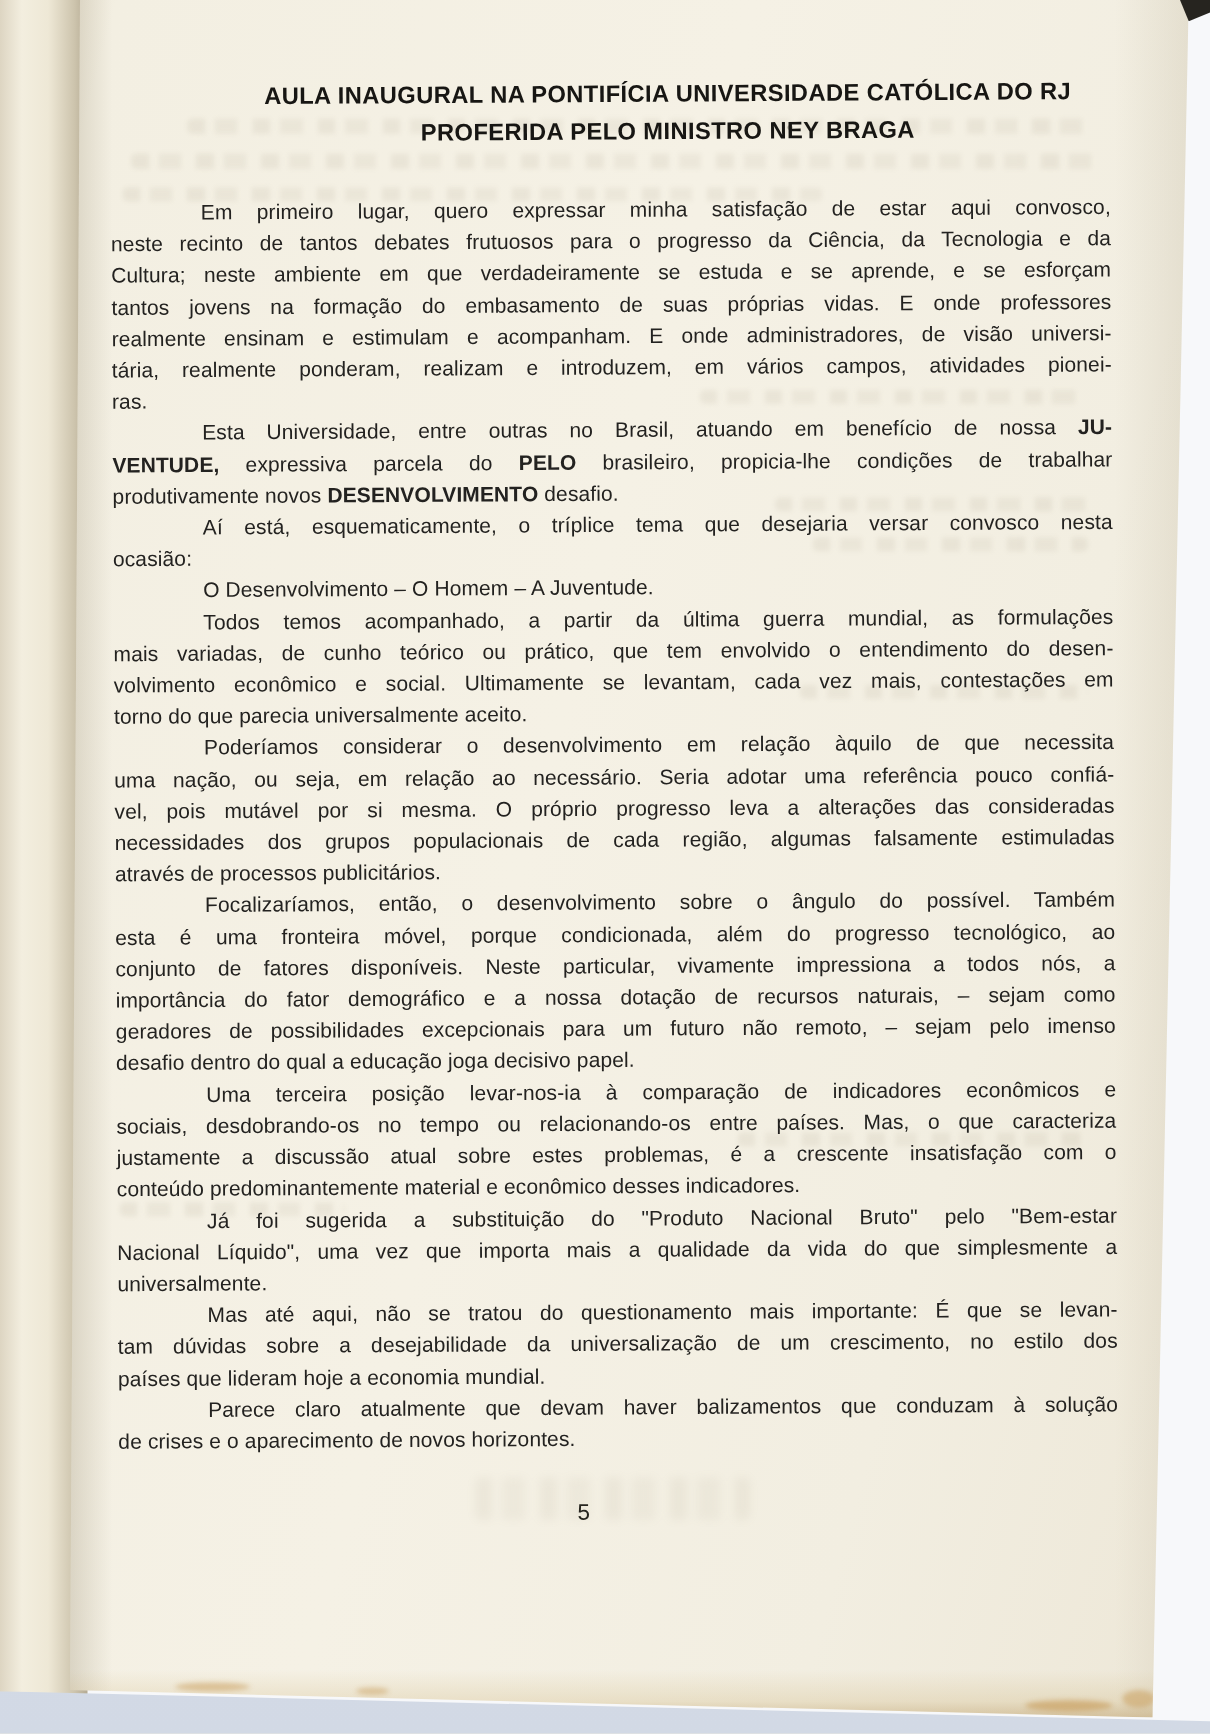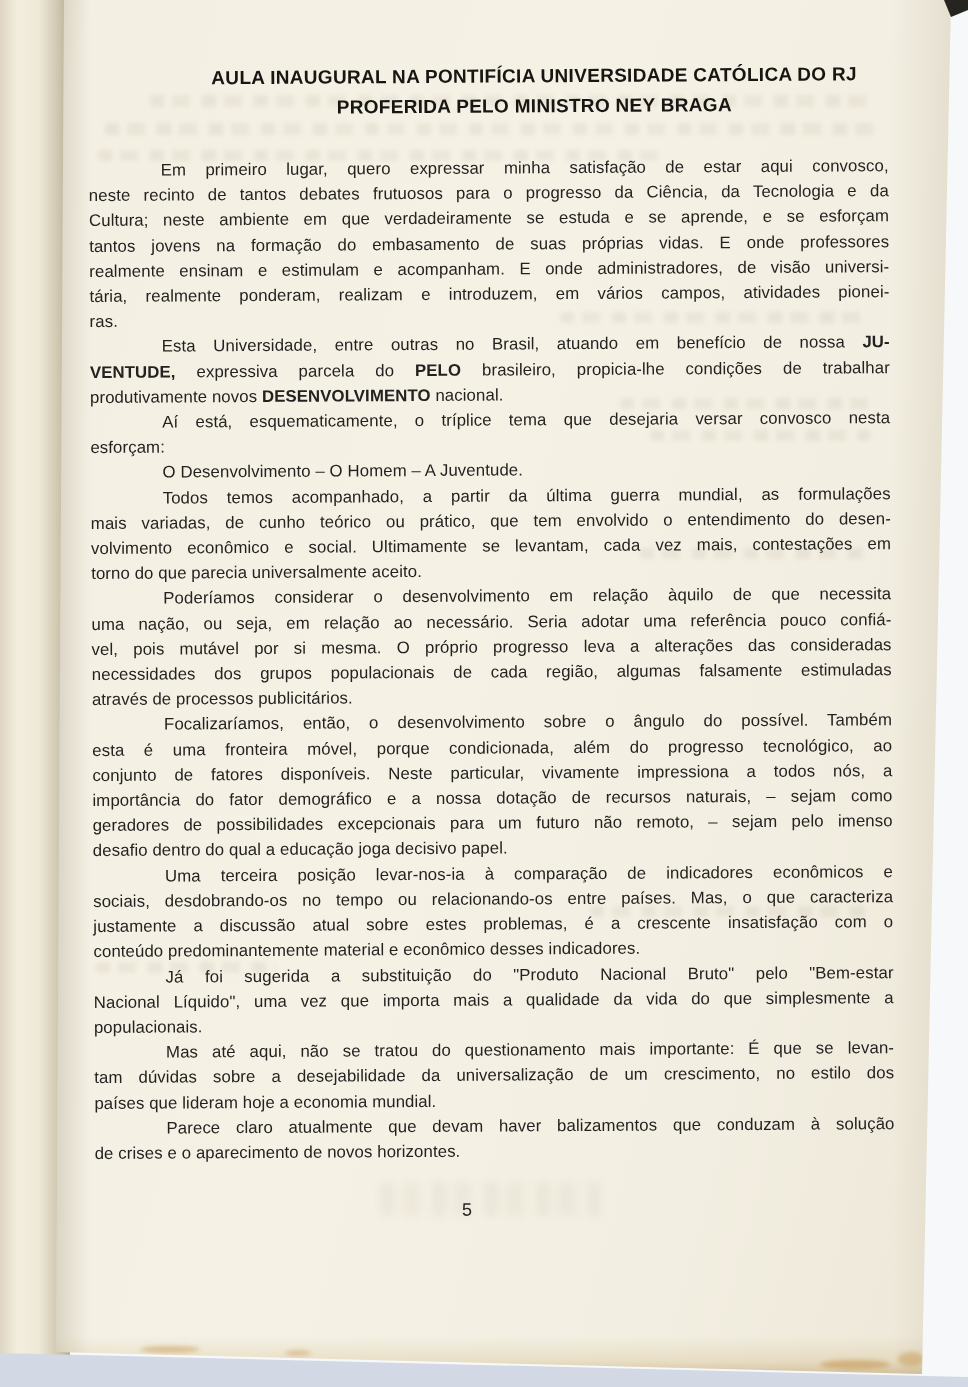--- a/index.html
+++ b/index.html
@@ -100,23 +100,23 @@
       <div class="body-text">
           <div class="line first"><span>Em primeiro lugar, quero expressar minha satisfação de estar aqui convosco,</span></div>
           <div class="line"><span>neste recinto de tantos debates frutuosos para o progresso da Ciência, da Tecnologia e da</span></div>
           <div class="line"><span>Cultura; neste ambiente em que verdadeiramente se estuda e se aprende, e se esforçam</span></div>
           <div class="line"><span>tantos jovens na formação do embasamento de suas próprias vidas. E onde professores</span></div>
           <div class="line"><span>realmente ensinam e estimulam e acompanham. E onde administradores, de visão universi-</span></div>
           <div class="line"><span>tária, realmente ponderam, realizam e introduzem, em vários campos, atividades pionei-</span></div>
           <div class="line last"><span>ras.</span></div>
           <div class="line first"><span>Esta Universidade, entre outras no Brasil, atuando em benefício de nossa </span><b>JU-</b></div>
           <div class="line"><b>VENTUDE,</b><span> expressiva parcela do </span><b>PELO</b><span> brasileiro, propicia-lhe condições de trabalhar</span></div>
-          <div class="line last"><span>produtivamente novos </span><b>DESENVOLVIMENTO</b><span> nacional.</span></div>
+          <div class="line last"><span>produtivamente novos </span><b>DESENVOLVIMENTO</b><span> desafio.</span></div>
           <div class="line first"><span>Aí está, esquematicamente, o tríplice tema que desejaria versar convosco nesta</span></div>
-          <div class="line last"><span>esforçam:</span></div>
+          <div class="line last"><span>ocasião:</span></div>
           <div class="line first last"><span>O Desenvolvimento – O Homem – A Juventude.</span></div>
           <div class="line first"><span>Todos temos acompanhado, a partir da última guerra mundial, as formulações</span></div>
           <div class="line"><span>mais variadas, de cunho teórico ou prático, que tem envolvido o entendimento do desen-</span></div>
           <div class="line"><span>volvimento econômico e social. Ultimamente se levantam, cada vez mais, contestações em</span></div>
           <div class="line last"><span>torno do que parecia universalmente aceito.</span></div>
           <div class="line first"><span>Poderíamos considerar o desenvolvimento em relação àquilo de que necessita</span></div>
           <div class="line"><span>uma nação, ou seja, em relação ao necessário. Seria adotar uma referência pouco confiá-</span></div>
           <div class="line"><span>vel, pois mutável por si mesma. O próprio progresso leva a alterações das consideradas</span></div>
           <div class="line"><span>necessidades dos grupos populacionais de cada região, algumas falsamente estimuladas</span></div>
           <div class="line last"><span>através de processos publicitários.</span></div>
@@ -125,21 +125,21 @@
           <div class="line"><span>conjunto de fatores disponíveis. Neste particular, vivamente impressiona a todos nós, a</span></div>
           <div class="line"><span>importância do fator demográfico e a nossa dotação de recursos naturais, – sejam como</span></div>
           <div class="line"><span>geradores de possibilidades excepcionais para um futuro não remoto, – sejam pelo imenso</span></div>
           <div class="line last"><span>desafio dentro do qual a educação joga decisivo papel.</span></div>
           <div class="line first"><span>Uma terceira posição levar-nos-ia à comparação de indicadores econômicos e</span></div>
           <div class="line"><span>sociais, desdobrando-os no tempo ou relacionando-os entre países. Mas, o que caracteriza</span></div>
           <div class="line"><span>justamente a discussão atual sobre estes problemas, é a crescente insatisfação com o</span></div>
           <div class="line last"><span>conteúdo predominantemente material e econômico desses indicadores.</span></div>
           <div class="line first"><span>Já foi sugerida a substituição do "Produto Nacional Bruto" pelo "Bem-estar</span></div>
           <div class="line"><span>Nacional Líquido", uma vez que importa mais a qualidade da vida do que simplesmente a</span></div>
-          <div class="line last"><span>populacionais.</span></div>
+          <div class="line last"><span>universalmente.</span></div>
           <div class="line first"><span>Mas até aqui, não se tratou do questionamento mais importante: É que se levan-</span></div>
           <div class="line"><span>tam dúvidas sobre a desejabilidade da universalização de um crescimento, no estilo dos</span></div>
           <div class="line last"><span>países que lideram hoje a economia mundial.</span></div>
           <div class="line first"><span>Parece claro atualmente que devam haver balizamentos que conduzam à solução</span></div>
           <div class="line last"><span>de crises e o aparecimento de novos horizontes.</span></div>
         </div>
 
       <div class="page-number">5</div>
     </div>
   </div>

